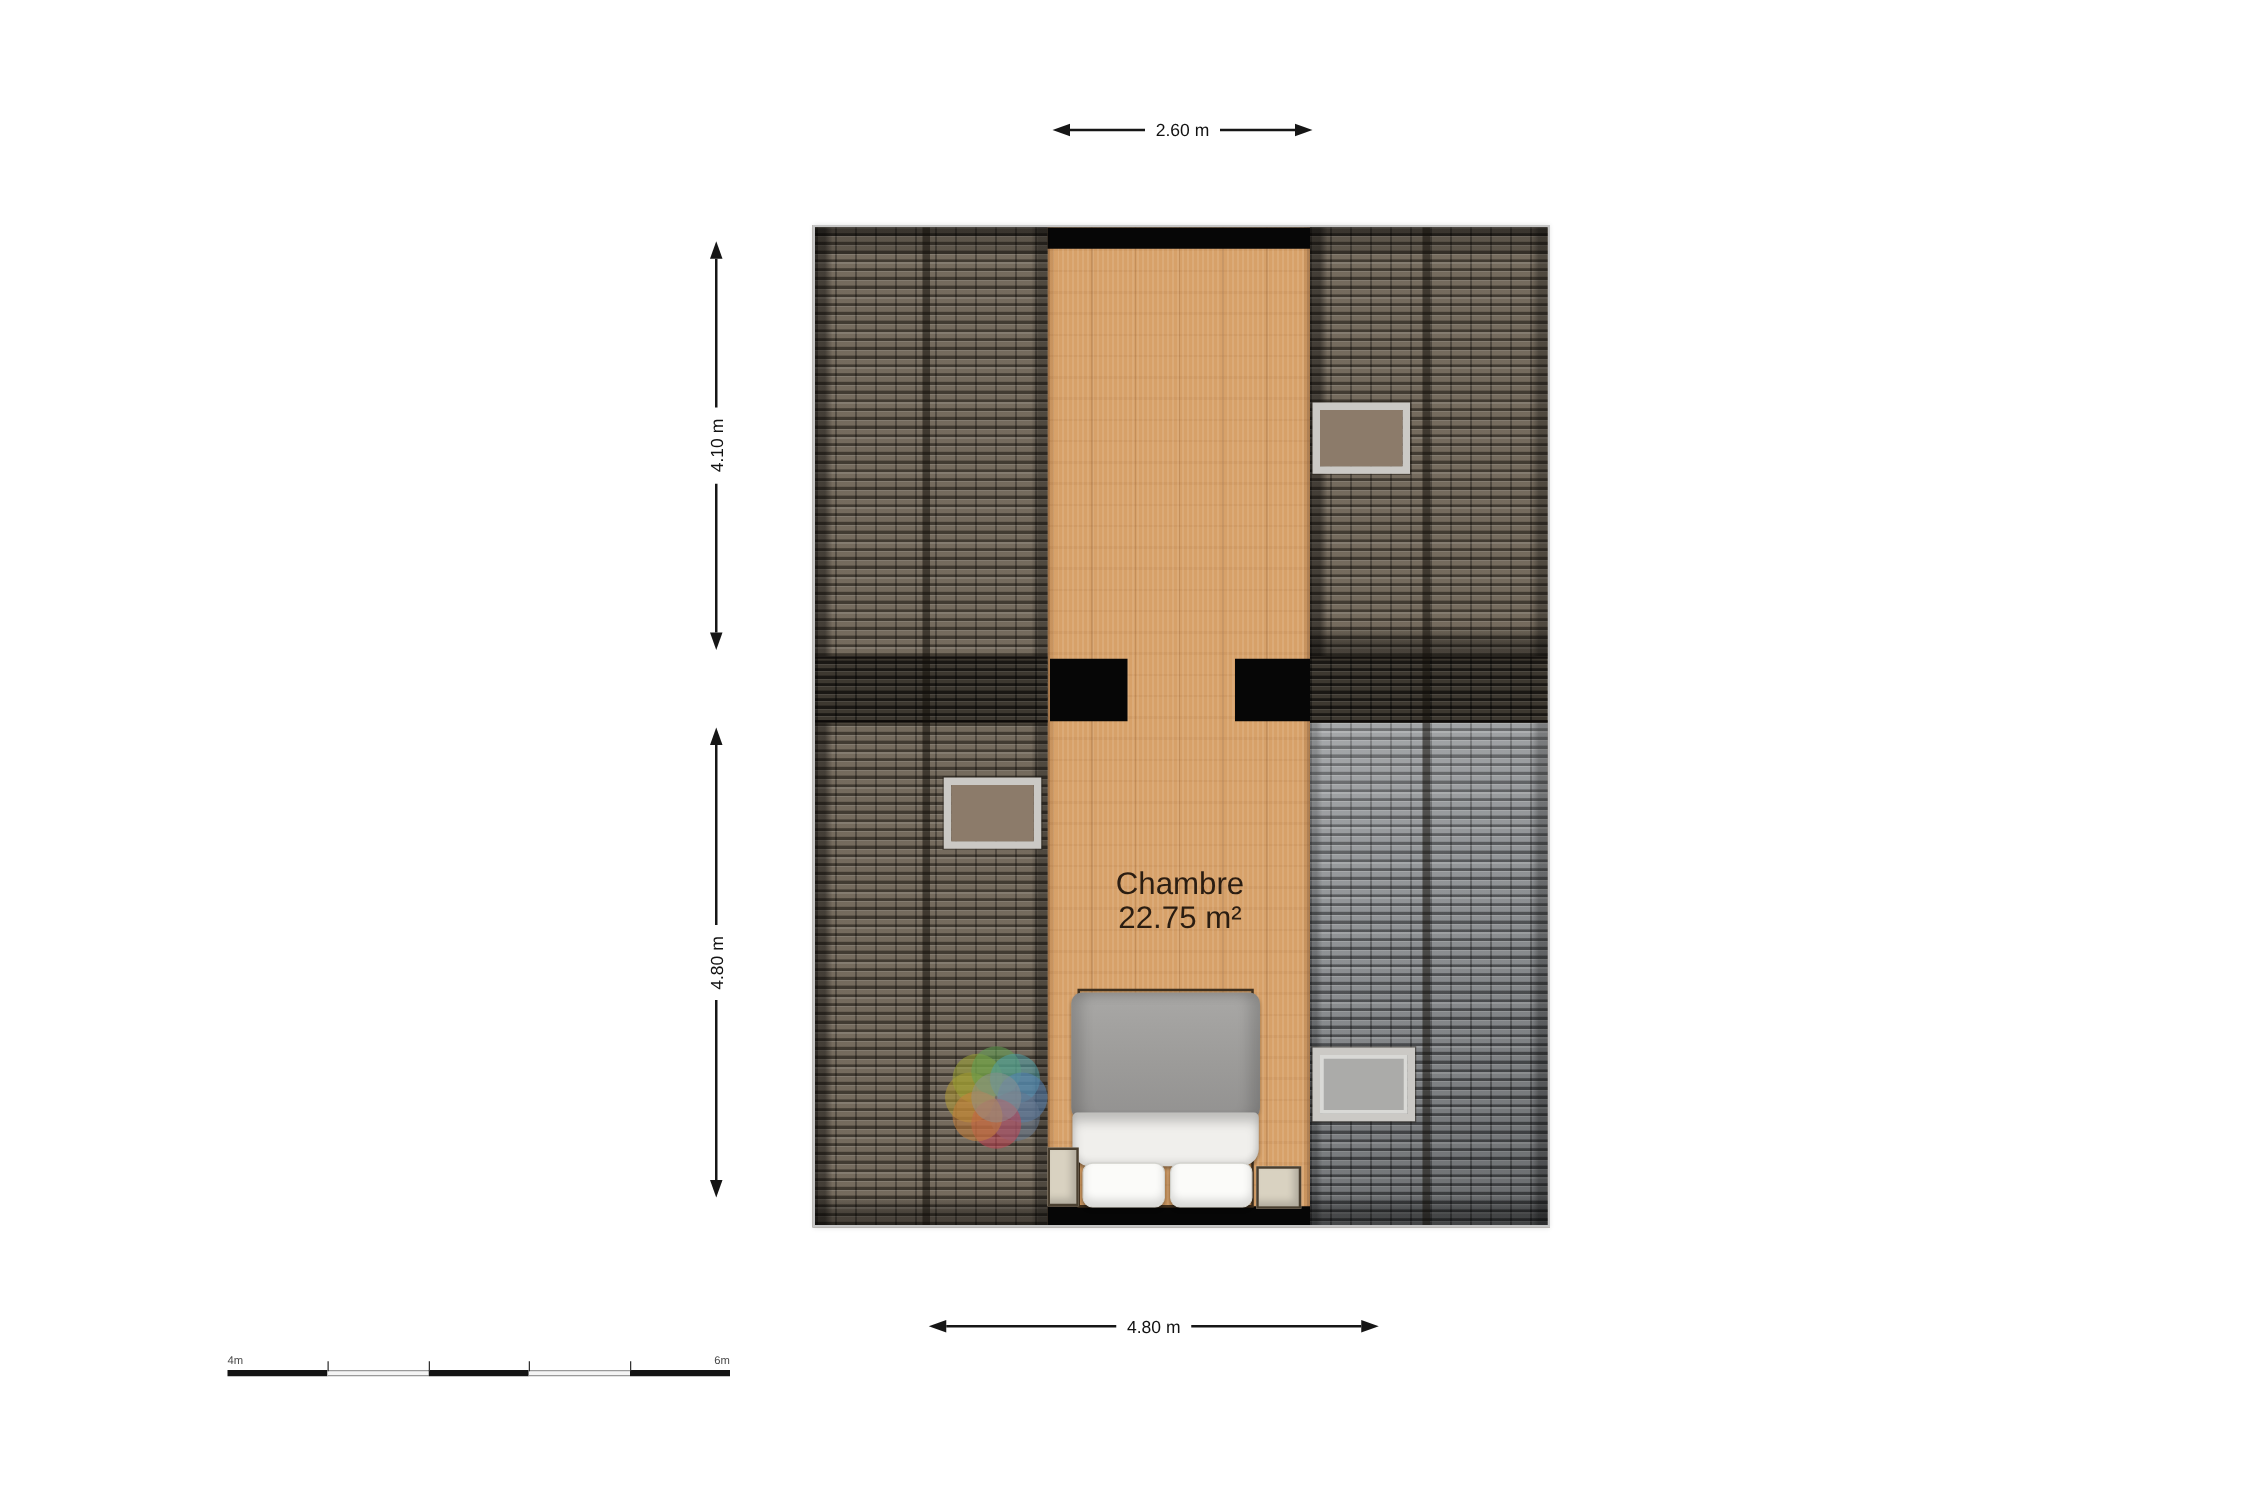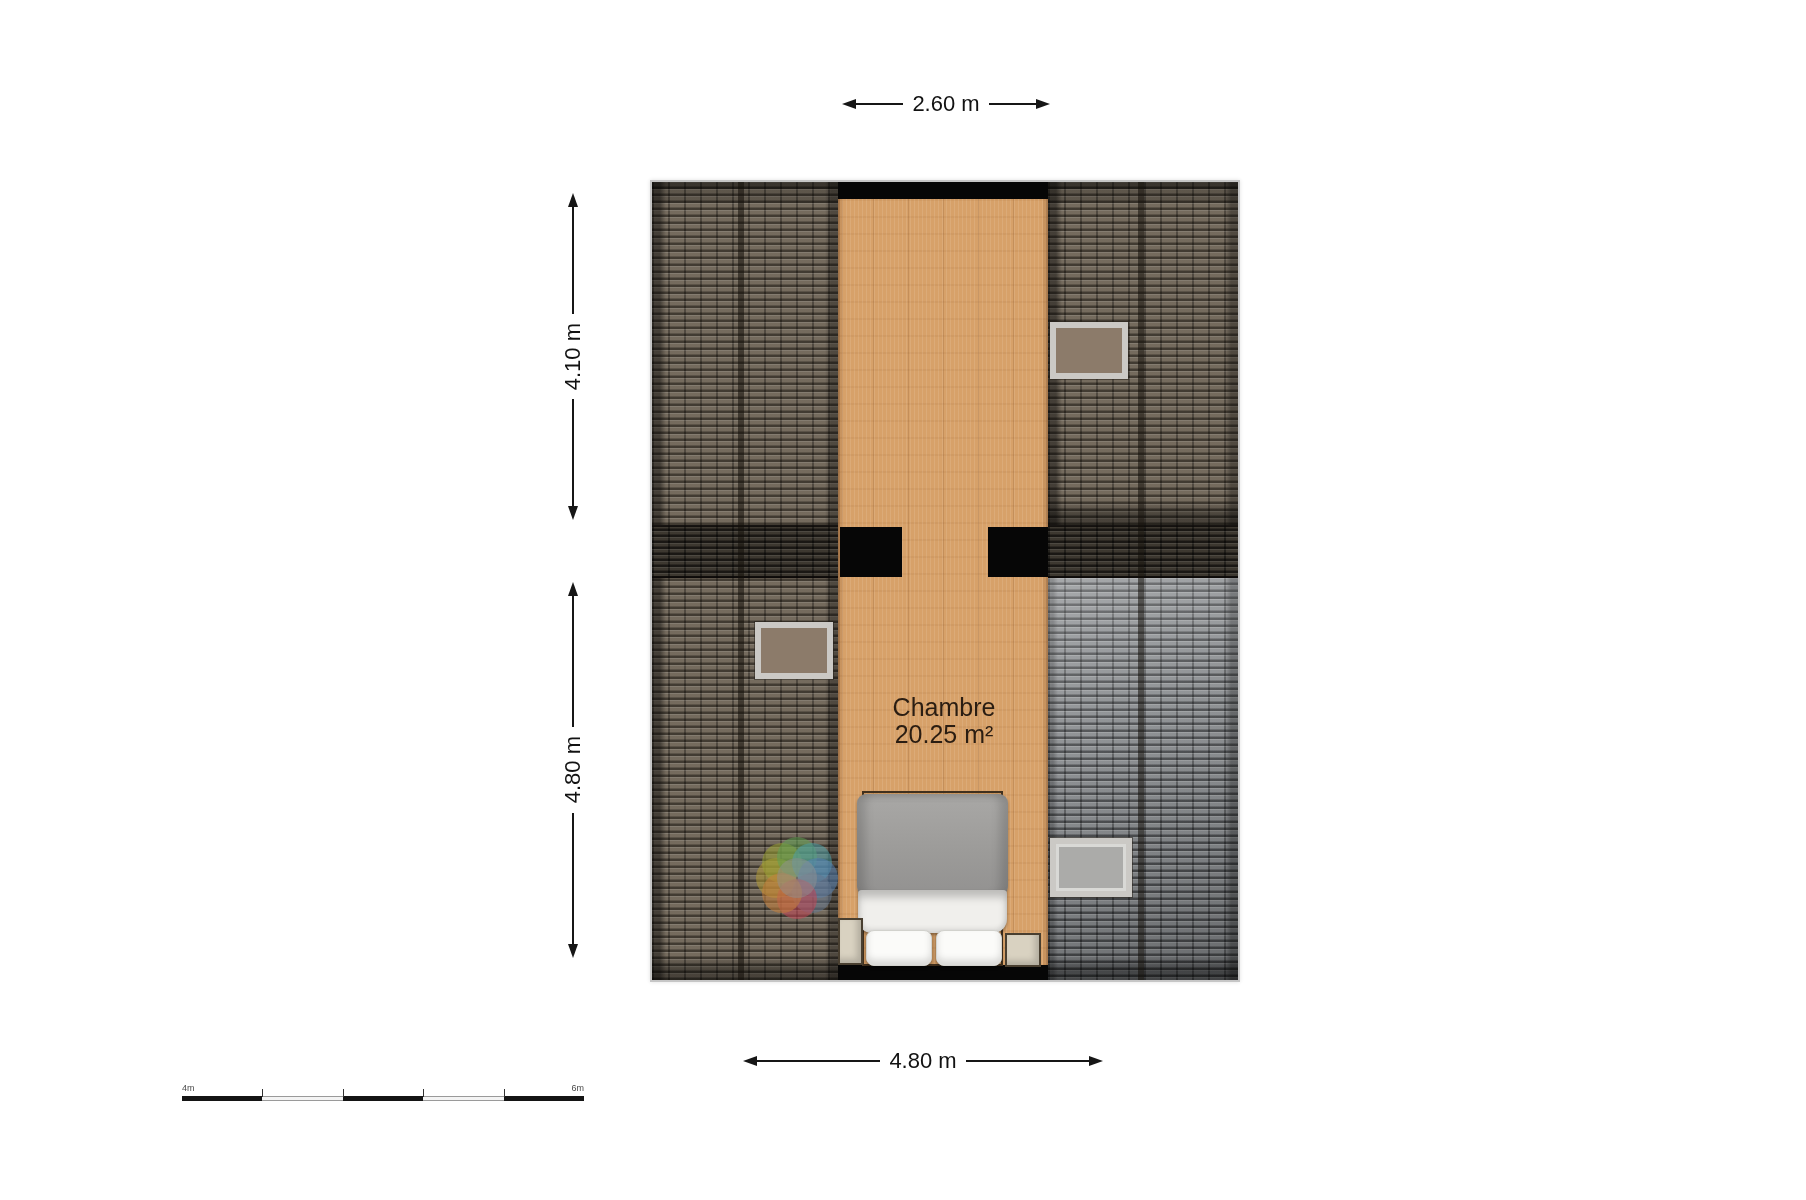--- a/index.html
+++ b/index.html
@@ -80,21 +80,21 @@
      box-shadow:inset -4px -4px 6px rgba(0,0,0,.18);}
 
   
   .watermark{position:absolute;left:103px;top:654px;width:84px;height:84px;}
   .petal{position:absolute;width:40px;height:40px;border-radius:50%;opacity:.55;}
   .p0{left:1px;top:22px;} .p1{left:7px;top:7px;} .p2{left:22px;top:1px;} .p3{left:37px;top:7px;}
   .p4{left:43px;top:22px;} .p5{left:37px;top:37px;} .p6{left:22px;top:43px;} .p7{left:7px;top:37px;}
   .p8{left:22px;top:22px;opacity:.50;}
 
   
-  .dim{position:absolute;display:flex;align-items:center;color:#121212;font-size:22px;}
+  .dim{position:absolute;display:flex;align-items:center;color:#121212;font-size:14px;}
   .dim .txt{white-space:nowrap;}
   .dim-h .txt{padding:0 9px;}
   .dim-h .line{flex:1;height:0;border-top:2px solid #161616;}
   .ah{width:0;height:0;}
   .ah-left{border-top:5px solid transparent;border-bottom:5px solid transparent;border-right:14px solid #161616;}
   .ah-right{border-top:5px solid transparent;border-bottom:5px solid transparent;border-left:14px solid #161616;}
   .dim-v{flex-direction:column;}
   .dim-v .line{flex:1;width:0;border-left:2px solid #161616;}
   .dim-v .txt{writing-mode:vertical-rl;transform:rotate(180deg);padding:9px 0;}
   .ah-up{border-left:5px solid transparent;border-right:5px solid transparent;border-bottom:14px solid #161616;}
@@ -160,21 +160,21 @@
       <div class="bed-sheet"></div>
       <div class="pillow" style="left:9px;"></div>
       <div class="pillow" style="left:79px;"></div>
     </div>
 
     <div class="nightstand" style="left:186px;top:736px;width:25px;height:47px;"></div>
     <div class="nightstand" style="left:353px;top:751px;width:36px;height:34px;"></div>
 
     <div class="room-label" style="left:186px;top:512px;width:212px;line-height:27px;">
       <div>Chambre</div>
-      <div>20.25 m²</div>
+      <div>22.75 m²</div>
     </div>
   </div>
 
   <div class="dim dim-h" style="left:842px;top:93px;width:208px;height:22px;">
     <span class="ah ah-left"></span>
     <span class="line"></span>
     <span class="txt">2.60 m</span>
     <span class="line"></span>
     <span class="ah ah-right"></span>
   </div>

